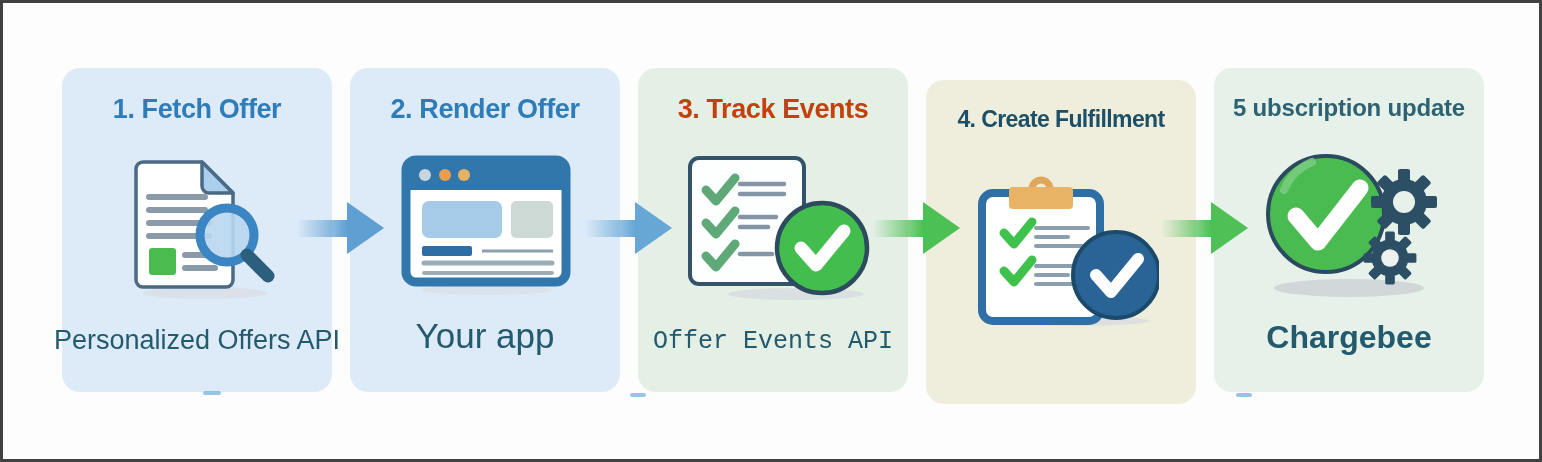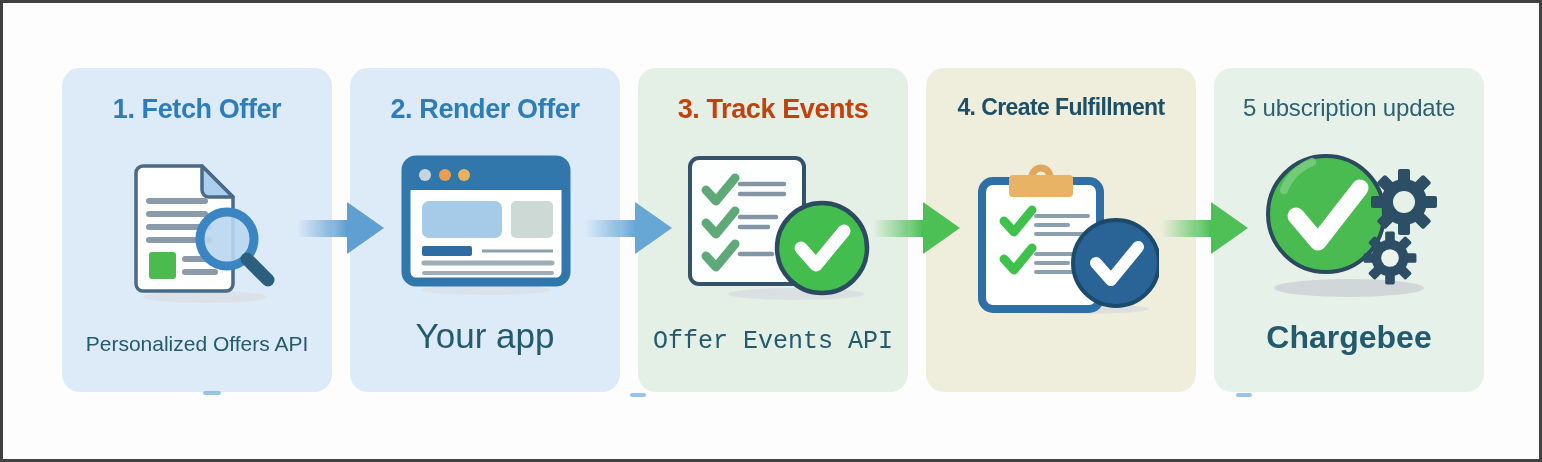--- a/index.html
+++ b/index.html
@@ -14,24 +14,24 @@
     border-radius:18px;box-sizing:border-box;
     display:flex;flex-direction:column;align-items:center;justify-content:space-between;
     padding:26px 4px 36px;
   }
   .card-1{left:59px;}  .card-2{left:347px;} .card-3{left:635px;}
   .card-4{left:923px;} .card-5{left:1211px;}
   .title{
     font-weight:700;font-size:27px;letter-spacing:-0.4px;white-space:nowrap;
   }
   .card-4 .title{font-size:23px;letter-spacing:-0.6px;}
-  .card-5 .title{font-size:24px;font-weight:400;letter-spacing:-0.2px;}
+  .card-5 .title{font-size:24px;font-weight:700;letter-spacing:-0.2px;}
   .icon-wrap{flex:1;display:flex;align-items:center;justify-content:center;}
   .caption{color:#235a6d;white-space:nowrap;}
-  .card-1 .caption{font-size:21px;}
+  .card-1 .caption{font-size:27px;}
   .card-2 .caption{font-size:35px;}
   .card-3 .caption{font-size:25px;font-family:Liberation Mono, monospace;}
   .card-4 .caption{font-size:22px;}
   .card-5 .caption{font-size:32px;font-weight:700;}
   .arrow{
     position:absolute;top:199px;height:52px;display:flex;align-items:center;
   }
   .arrow-1{left:294px;} .arrow-2{left:582px;} .arrow-3{left:870px;} .arrow-4{left:1158px;}
   .arrow .tail{width:50px;height:17px;background:linear-gradient(to right, rgba(255,255,255,0), var(--c));}
   .arrow .head{
@@ -105,21 +105,21 @@
         <line x1="64" y1="67" x2="100" y2="67" stroke="#8496a6" stroke-width="4.5" stroke-linecap="round"></line>
         <line x1="64" y1="77" x2="92" y2="77" stroke="#8496a6" stroke-width="4.5" stroke-linecap="round"></line>
         <line x1="64" y1="104" x2="96" y2="104" stroke="#8496a6" stroke-width="4.5" stroke-linecap="round"></line>
         <circle cx="146" cy="98" r="45" fill="#43bd4d" stroke="#2d4b5e" stroke-width="4.5"></circle>
         <path d="M125 98 l15 17 l28 -34" fill="none" stroke="#ffffff" stroke-width="13" stroke-linecap="round" stroke-linejoin="round"></path>
       </svg>
     </div>
     <div class="caption">Offer Events API</div>
   </div>
 
-  <div class="card card-4" style="background-color: rgb(239, 238, 221);">
+  <div class="card card-4" style="background-color: rgb(239, 238, 221); margin-top: 12px;">
     <div class="title" style="color: rgb(29, 79, 102);">4. Create Fulfillment</div>
     <div class="icon-wrap">
       <svg width="195" height="155" viewBox="0 0 195 155">
         <ellipse cx="115" cy="148" rx="70" ry="5" fill="#d5dadf" opacity="0.7"></ellipse>
         <rect x="18" y="20" width="118" height="128" rx="11" fill="#ffffff" stroke="#2e6fa5" stroke-width="8"></rect>
         <circle cx="77" cy="16" r="9" fill="none" stroke="#dfa65c" stroke-width="7"></circle>
         <rect x="45" y="14" width="64" height="22" rx="4" fill="#e9b365"></rect>
         <path d="M40 60 l10 11 l18 -22" fill="none" stroke="#3fc24c" stroke-width="9" stroke-linecap="round" stroke-linejoin="round"></path>
         <path d="M40 98 l10 11 l18 -22" fill="none" stroke="#3fc24c" stroke-width="9" stroke-linecap="round" stroke-linejoin="round"></path>
         <line x1="72" y1="55" x2="124" y2="55" stroke="#8b9fae" stroke-width="4" stroke-linecap="round"></line>

